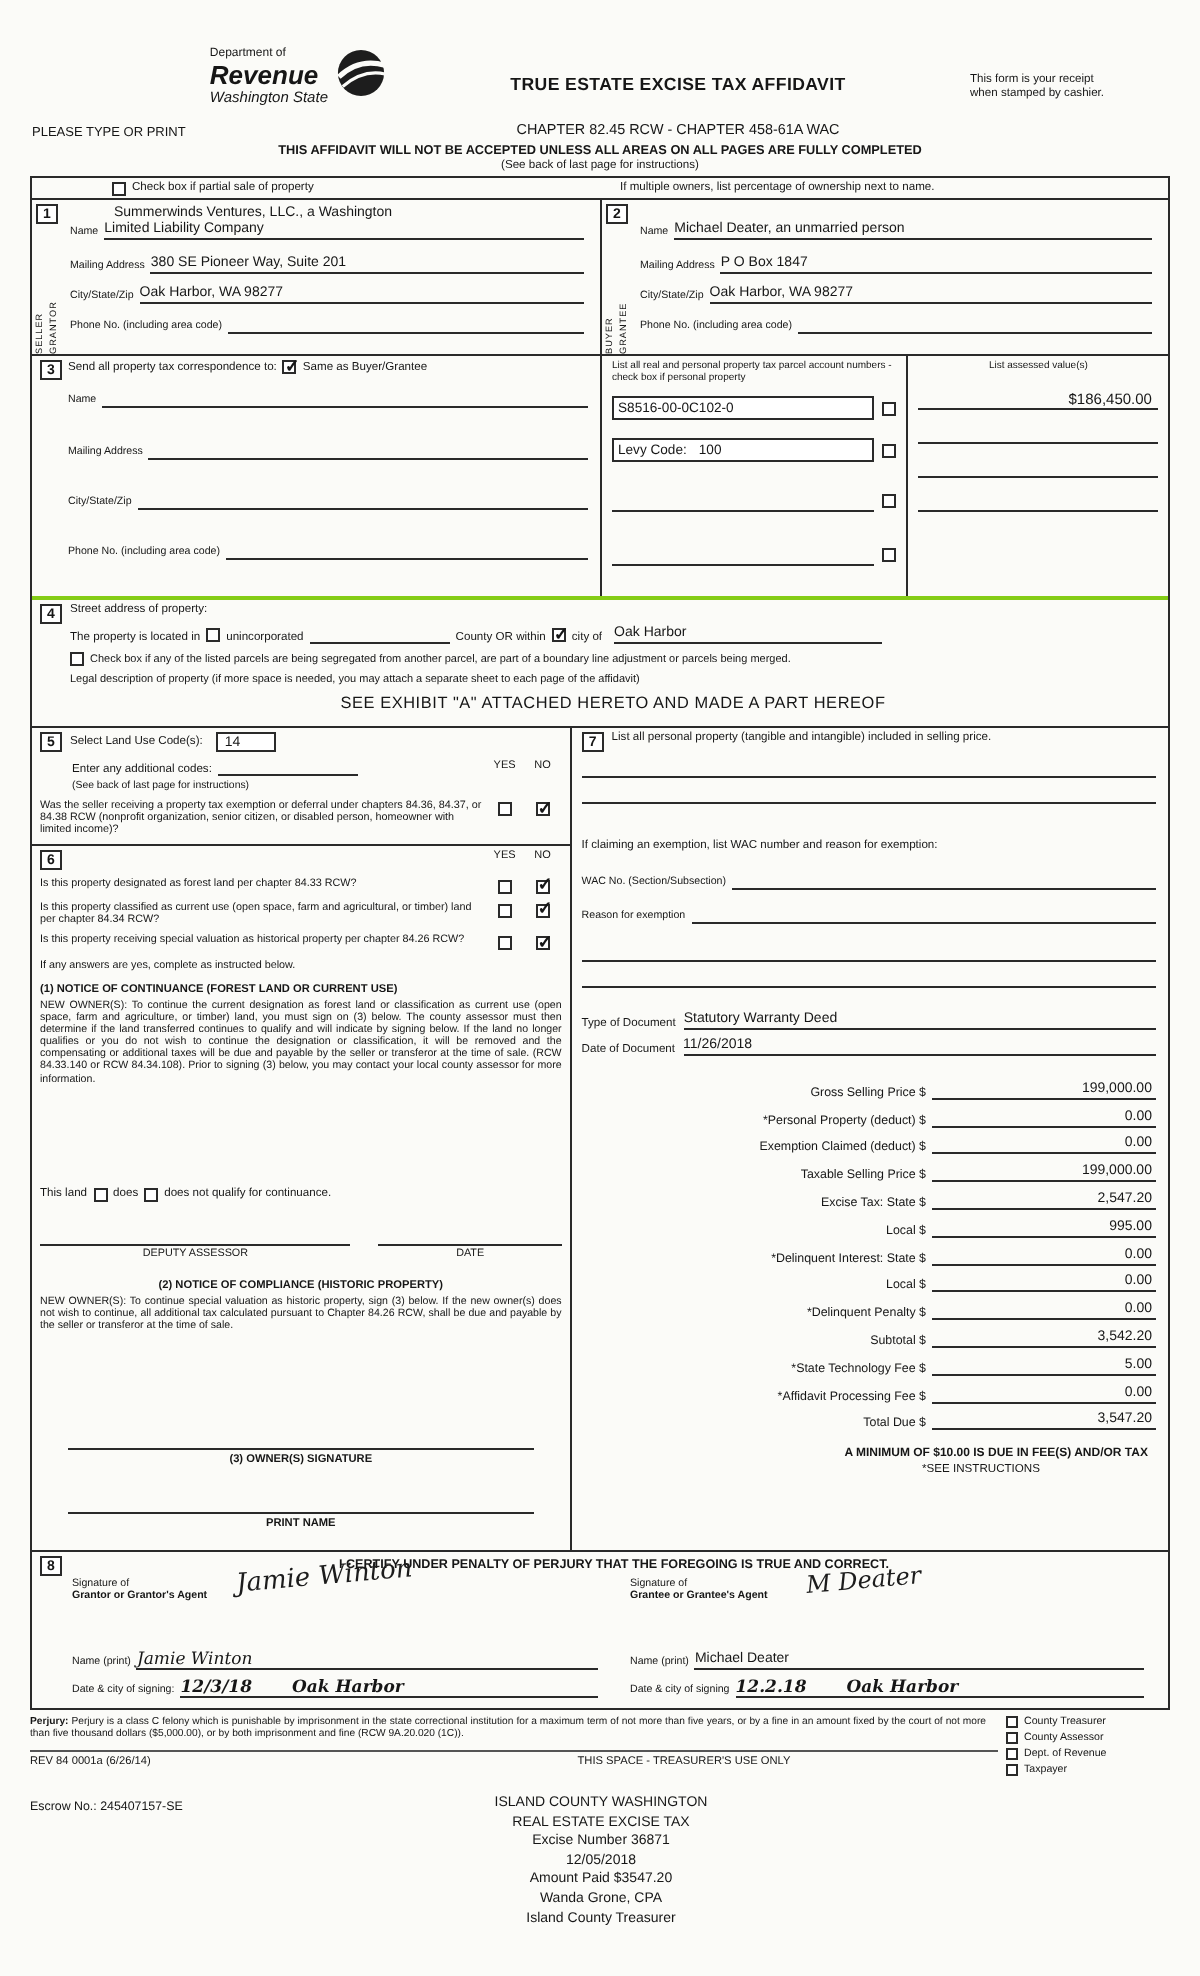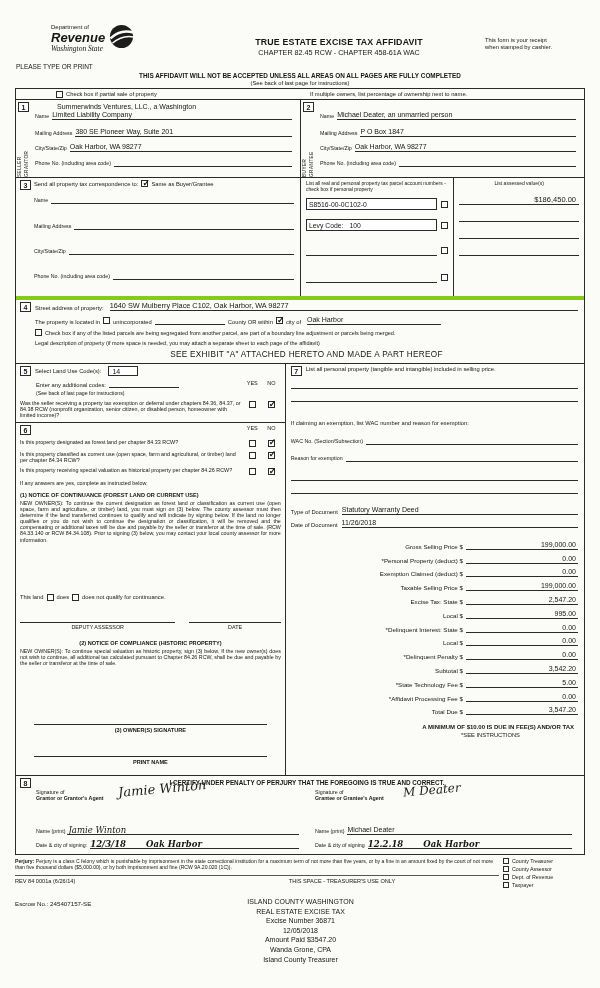--- a/index.html
+++ b/index.html
@@ -4,27 +4,27 @@
 <style>
 *{margin:0;padding:0;box-sizing:border-box;}
 html,body{background:#cfcfca;}
 body{font-family:"Liberation Sans",sans-serif;color:#161616;}
 .page{width:600px;height:988px;margin:0 auto;background:#fbfbf8;padding:24px 15px 6px;position:relative;overflow:hidden;}
 .b{font-weight:bold;}
 .cb{display:inline-block;width:7px;height:7px;border:1px solid #2a2a2a;background:#fff;position:relative;flex:none;vertical-align:-1px;}
 .cb.checked::after{content:"\2713";position:absolute;left:0;top:-3.5px;font-size:9px;font-weight:bold;}
 
 .hdr{display:flex;align-items:flex-start;height:36px;}
-.hdr-left{width:178px;display:flex;gap:4px;padding-left:36px;}
+.hdr-left{width:178px;display:flex;gap:4px;padding-left:36px;justify-content:flex-end;}
 .dept-sm{font-size:6px;line-height:7px;}
 .dept-big{font-size:13px;font-weight:bold;font-style:italic;line-height:13px;}
-.dept-st{font-size:7.5px;font-style:italic;line-height:9px;font-family:Liberation Serif, serif;}
+.dept-st{font-size:7.5px;font-style:italic;line-height:9px;}
 .hdr-c{flex:1;text-align:center;padding-top:13px;}
 .h-title{font-size:8.8px;font-weight:bold;letter-spacing:.2px;}
-.h-chap{font-size:7.2px;margin-top:1px;}
+.h-chap{font-size:7.2px;margin-top:13px;}
 .hdr-r{width:100px;font-size:5.8px;line-height:7px;padding-top:13px;}
 .type-print{font-size:6.5px;margin:3px 0 2px 1px;}
 .notice1{text-align:center;font-weight:bold;font-size:6.4px;}
 .notice2{text-align:center;font-size:5.8px;margin:1px 0 2px;}
 
 .form{border:1px solid #2a2a2a;}
 .trow{display:flex;border-bottom:1px solid #2a2a2a;height:11px;align-items:center;font-size:5.8px;}
 .trow .thalf{width:50%;display:flex;align-items:center;gap:3px;}
 .trow .thalf.l{padding-left:40px;}
 .trow .thalf.r{padding-left:10px;}
@@ -36,21 +36,21 @@
 .secnum{width:11px;height:10px;border:1px solid #2a2a2a;font-size:7px;font-weight:bold;text-align:center;line-height:9px;flex:none;background:#fff;}
 .vwrap{flex:1;display:flex;justify-content:center;padding-top:2px;gap:1px;}
 .vtext{writing-mode:vertical-rl;transform:rotate(180deg);font-size:4.6px;letter-spacing:.5px;line-height:6px;}
 .p-fields{flex:1;padding:2px 8px 3px 4px;display:flex;flex-direction:column;}
 .vline1{font-size:7px;height:9px;padding-left:22px;line-height:9px;}
 .frow{display:flex;align-items:flex-end;}
 .lbl{font-size:5.3px;white-space:nowrap;line-height:7px;}
 .uval{flex:1;border-bottom:1px solid #2a2a2a;font-size:7px;line-height:8px;margin-left:3px;min-height:9px;}
 .mt6{margin-top:6px;}.mt8{margin-top:8px;}
 
-.sec3{display:flex;border-bottom:4px solid #84cc16;height:122px;}
+.sec3{display:flex;border-bottom:2px solid #84cc16;height:122px;}
 .s3-left{width:50%;display:flex;padding:2px 6px 3px 4px;}
 .s3-leftin{flex:1;display:flex;flex-direction:column;margin-left:3px;}
 .s3-send{display:flex;align-items:center;gap:3px;font-size:5.8px;}
 .s3-mid{width:27%;border-left:1px solid #2a2a2a;padding:2px 5px;display:flex;flex-direction:column;}
 .s3-right{width:23%;border-left:1px solid #2a2a2a;padding:2px 5px;display:flex;flex-direction:column;}
 .parcel-hdr{font-size:5px;line-height:6px;}
 .prow{display:flex;align-items:center;}
 .pbox{flex:1;border:1px solid #2a2a2a;font-size:6.8px;height:12px;line-height:11px;padding-left:2px;background:#fff;display:flex;gap:6px;}
 .pline{flex:1;border-bottom:1px solid #2a2a2a;height:12px;}
 .prow .cb{margin-left:4px;}
@@ -305,21 +305,20 @@
         <div class="av-line"></div>
         <div class="av-line"></div>
       </div>
     </div>
 
     <div class="sec4">
       <div class="secnum">4</div>
       <div class="s4-body">
         <div class="s4-row">
           <span>Street address of property:</span>
-          <span class="uval" style="font-size:7.3px;">1640 SW Mulberry Place C102, Oak Harbor, WA 98277</span>
         </div>
         <div class="s4-row" style="margin-top:5px;">
           <span>The property is located in</span>
           <span class="cb"></span>
           <span>unincorporated</span>
           <span class="blankline w70"></span>
           <span>County OR within</span>
           <span class="cb checked"></span>
           <span>city of</span>
           <span class="uval" style="max-width:140px;">Oak Harbor</span>

